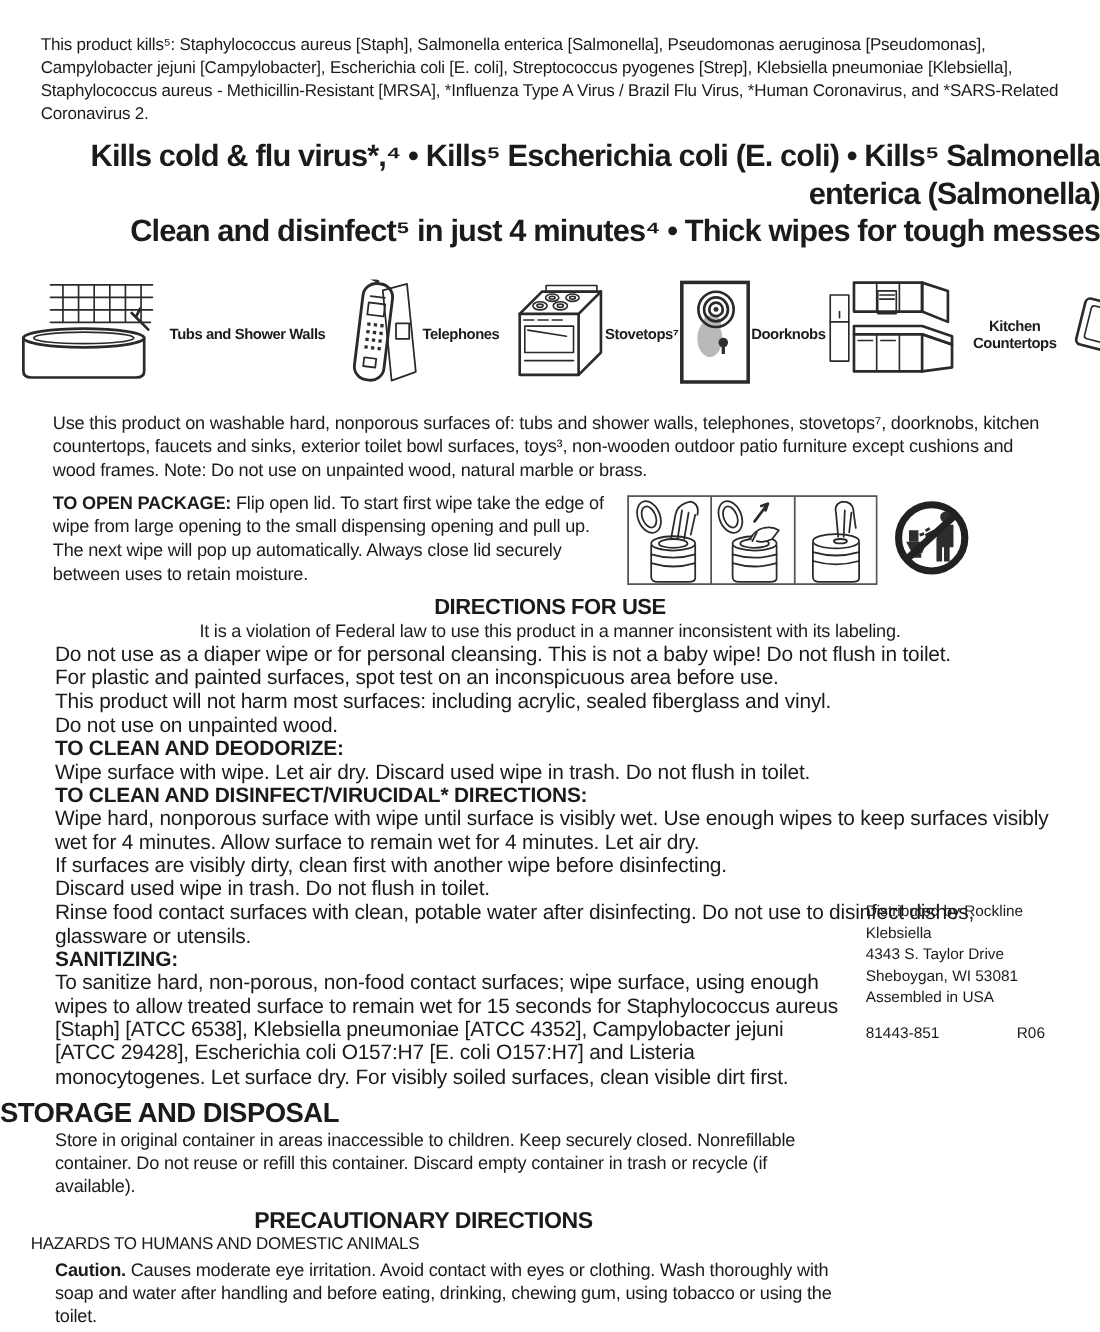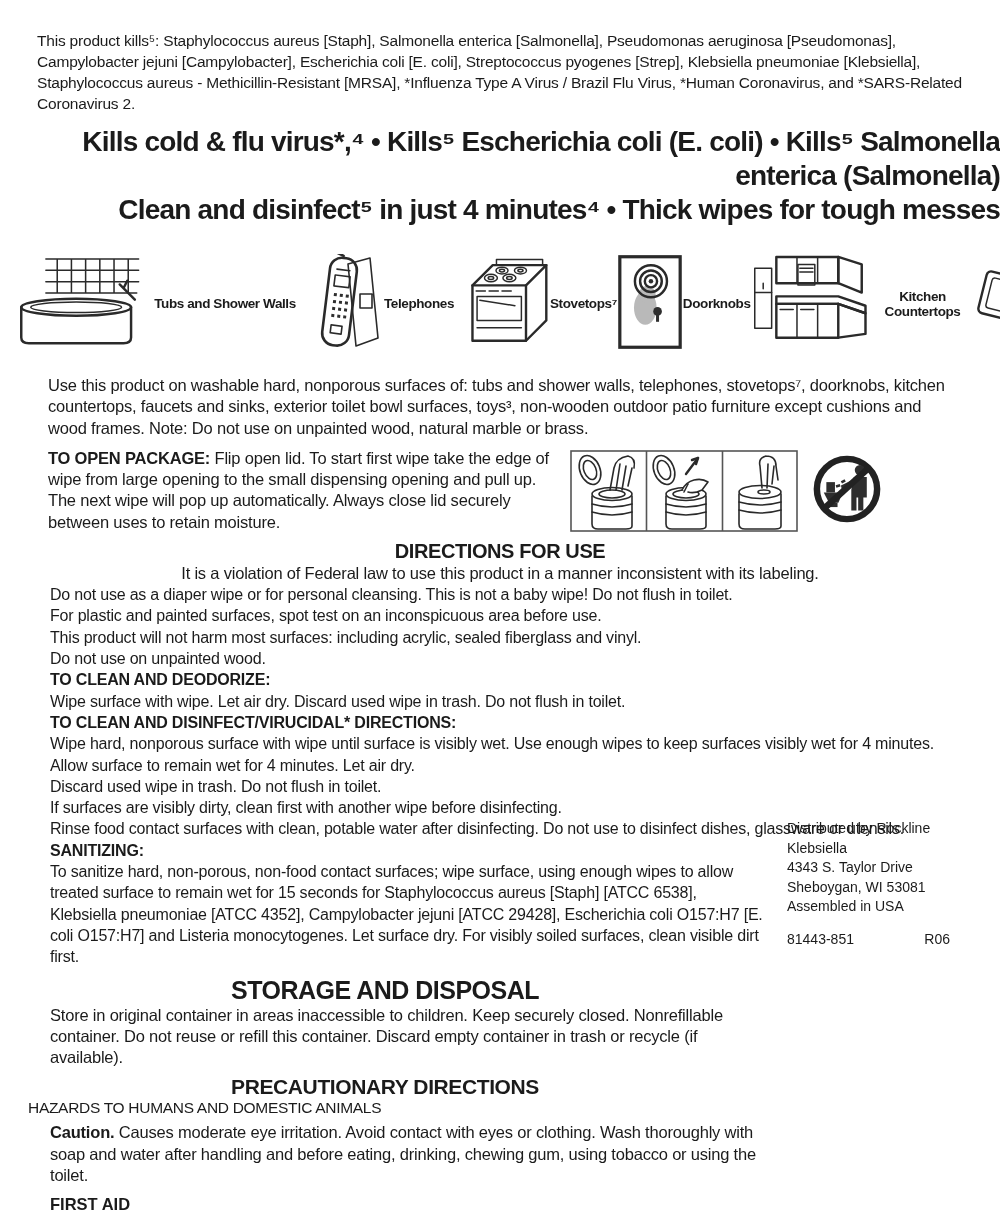--- a/index.html
+++ b/index.html
@@ -27,29 +27,29 @@
   
   .use{margin:10px 40px 0 48px;font-size:16.5px;line-height:21.3px;letter-spacing:-0.2px;width:912px;}
   
   .open-row{display:flex;align-items:flex-start;margin:9px 0 0 48px;}
   .open-text{width:512px;font-size:16.5px;line-height:21.3px;letter-spacing:-0.2px;}
   .panels{margin-left:10px;margin-top:2px;}
   .prohibit{margin-left:12px;margin-top:4px;}
   
   .dfu-head{text-align:center;font-weight:bold;font-size:20px;letter-spacing:-0.4px;margin-top:3px;line-height:24px;}
   .center-line{text-align:center;font-size:16.5px;line-height:21.3px;letter-spacing:-0.2px;}
-  .bodyln{margin-left:50px;margin-right:30px;font-size:16px;line-height:21.3px;letter-spacing:-0.2px;}
+  .bodyln{margin-left:50px;margin-right:30px;font-size:19px;line-height:21.3px;letter-spacing:-0.2px;}
   .subhead{font-weight:bold;}
   .sanitize{width:714px;}
   
   .dist{position:absolute;left:787px;top:789px;font-size:14px;line-height:19.5px;width:185px;}
   .dist-row{display:flex;justify-content:space-between;width:163px;margin-top:13px;}
   
   .lowcol{width:770px;}
-  .stor-head{text-align:center;font-weight:bold;font-size:25px;line-height:29px;letter-spacing:-0.5px;margin-top:8px;}
+  .stor-head{text-align:left;font-weight:bold;font-size:25px;line-height:29px;letter-spacing:-0.5px;margin-top:8px;}
   .stor-text{margin-left:50px;font-size:16.5px;line-height:21.3px;letter-spacing:-0.2px;width:706px;}
   .prec-head{text-align:center;font-weight:bold;font-size:21px;line-height:24px;letter-spacing:-0.4px;margin-top:7px;}
   .haz-head{text-align:left;font-weight:normal;font-size:15.5px;line-height:18px;letter-spacing:-0.3px;margin-left:28px;}
   .caution{margin:5px 0 0 50px;width:706px;font-size:16.5px;line-height:21.3px;letter-spacing:-0.2px;}
   .fa-head{margin:8px 0 0 50px;font-weight:bold;font-size:16.5px;line-height:21px;}
 </style>
 </head>
 <body>
 
 <div class="page">
@@ -268,22 +268,22 @@
     <div class="dfu-head">DIRECTIONS FOR USE</div>
     <p class="center-line">It is a violation of Federal law to use this product in a manner inconsistent with its labeling.</p>
     <p class="bodyln">Do not use as a diaper wipe or for personal cleansing. This is not a baby wipe! Do not flush in toilet.</p>
     <p class="bodyln">For plastic and painted surfaces, spot test on an inconspicuous area before use.</p>
     <p class="bodyln">This product will not harm most surfaces: including acrylic, sealed fiberglass and vinyl.</p>
     <p class="bodyln">Do not use on unpainted wood.</p>
     <p class="bodyln subhead">TO CLEAN AND DEODORIZE:</p>
     <p class="bodyln">Wipe surface with wipe. Let air dry. Discard used wipe in trash. Do not flush in toilet.</p>
     <p class="bodyln subhead">TO CLEAN AND DISINFECT/VIRUCIDAL* DIRECTIONS:</p>
     <p class="bodyln">Wipe hard, nonporous surface with wipe until surface is visibly wet. Use enough wipes to keep surfaces visibly wet for 4 minutes. Allow surface to remain wet for 4 minutes. Let air dry.</p>
+    <p class="bodyln">If surfaces are visibly dirty, clean first with another wipe before disinfecting.</p>
     <p class="bodyln">Discard used wipe in trash. Do not flush in toilet.</p>
-    <p class="bodyln">If surfaces are visibly dirty, clean first with another wipe before disinfecting.</p>
     <p class="bodyln">Rinse food contact surfaces with clean, potable water after disinfecting. Do not use to disinfect dishes, glassware or utensils.</p>
     <p class="bodyln subhead">SANITIZING:</p>
     <p class="bodyln sanitize">To sanitize hard, non-porous, non-food contact surfaces; wipe surface, using enough wipes to allow treated surface to remain wet for 15 seconds for Staphylococcus aureus [Staph] [ATCC 6538], Klebsiella pneumoniae [ATCC 4352], Campylobacter jejuni [ATCC 29428], Escherichia coli O157:H7 [E. coli O157:H7] and Listeria monocytogenes. Let surface dry. For visibly soiled surfaces, clean visible dirt first.</p>
   </div>
 
   <div class="dist">
     <div>Distributed by Rockline Klebsiella</div>
     <div>4343 S. Taylor Drive</div>
     <div>Sheboygan, WI 53081</div>
     <div>Assembled in USA</div>

